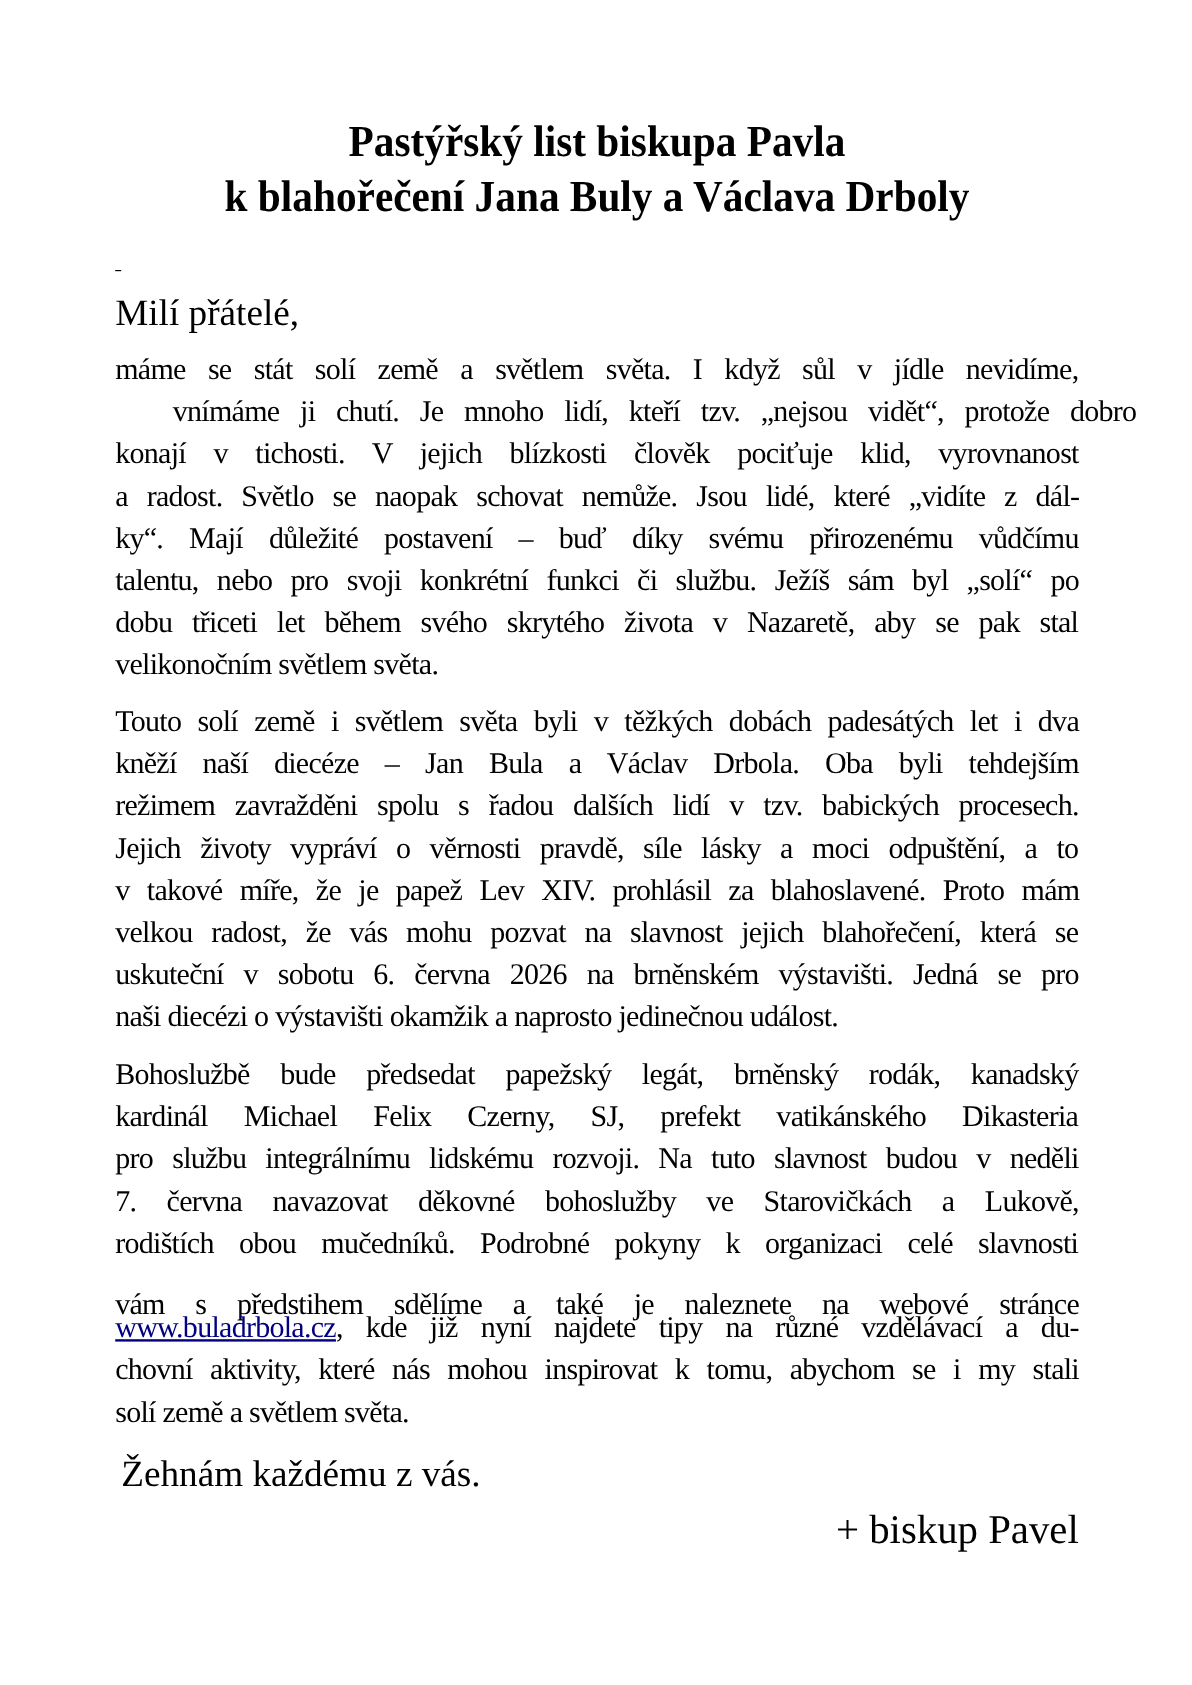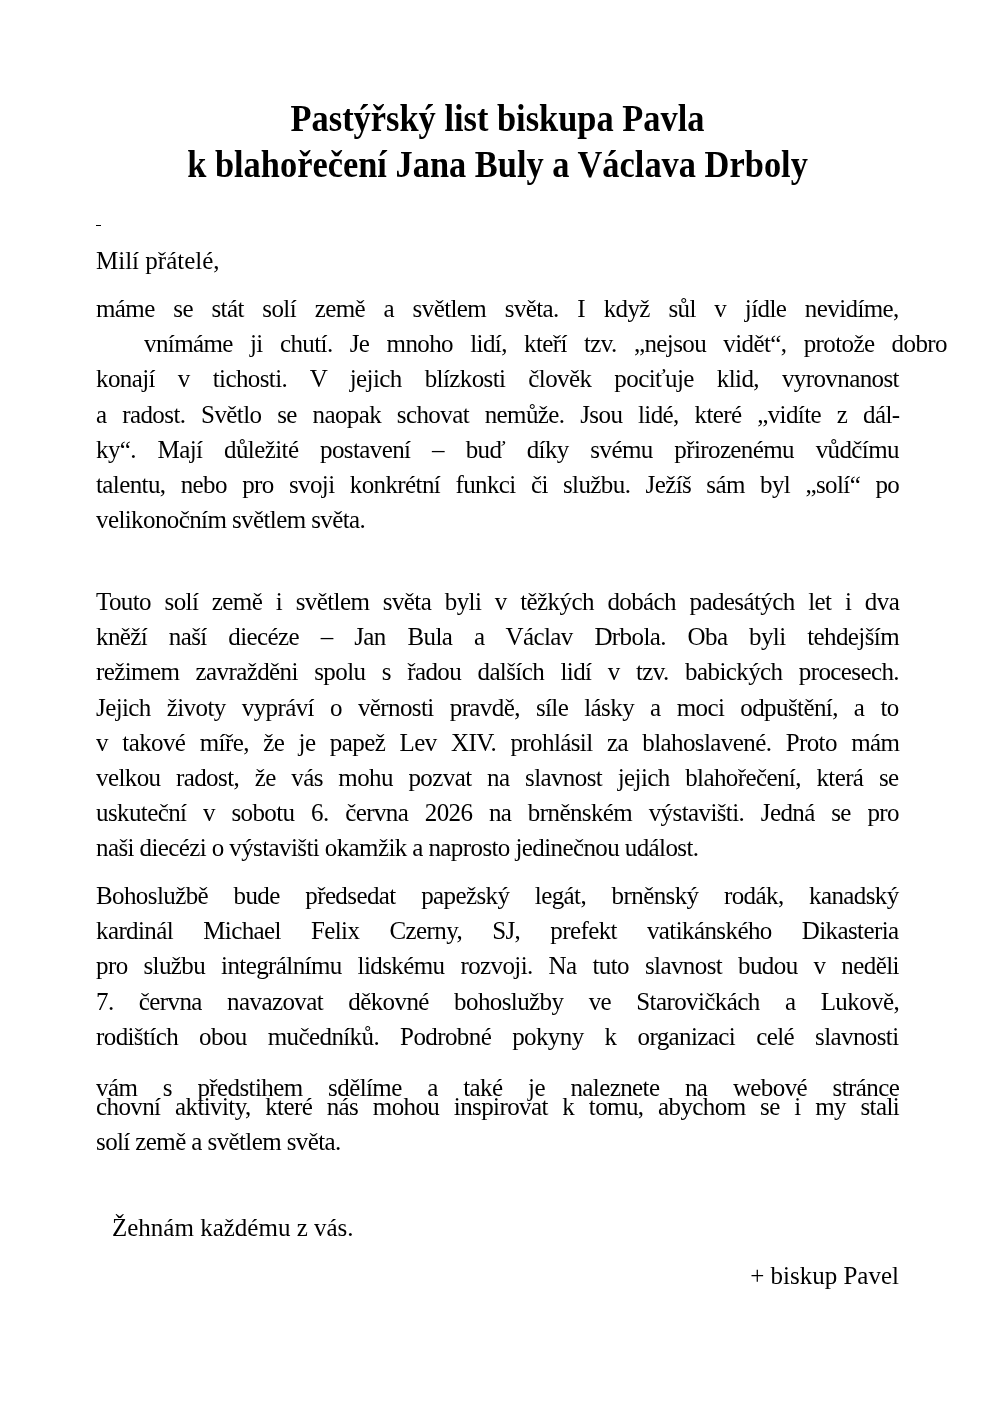--- a/index.html
+++ b/index.html
@@ -38,21 +38,21 @@
       left: 0;
       top: 129px;
       width: 5px;
       height: 1px;
       background: #000;
     }
     .salutation {
       position: absolute;
       left: 0;
       top: 150px;
-      font-size: 25px;
+      font-size: 31px;
       line-height: 30px;
       white-space: nowrap;
     }
     .para {
       position: absolute;
       left: 0;
       width: 803px;
       font-size: 25px;
       line-height: 35.2px;
     }
@@ -76,32 +76,32 @@
     .link {
       color: #000080;
       text-decoration: underline;
       cursor: pointer;
     }
     .p1 { top: 195px; }
     .p2 { top: 488px; }
     .p3 { top: 782px; }
     .blessing {
       position: absolute;
-      left: 16px;
+      left: 5px;
       top: 1117px;
-      font-size: 25px;
+      font-size: 31px;
       line-height: 30px;
       white-space: nowrap;
       text-align: center;
     }
     .signature {
       position: absolute;
       right: 0;
       top: 1165px;
-      font-size: 25px;
+      font-size: 34px;
       line-height: 30px;
       white-space: nowrap;
       text-align: right;
     }
   </style>
 </head>
 <body>
 
 <div class="page">
 
@@ -114,20 +114,21 @@
 
   <div class="salutation">Milí přátelé,</div>
 
   <div class="para p1">
     <span class="line"><span class="line-inner" style="width: auto; white-space: nowrap; word-spacing: 12.9231px;">máme se stát solí země a světlem světa. I když sůl v jídle nevidíme,</span></span>
     <span class="line"><span class="line-inner" style="width: auto; white-space: nowrap; word-spacing: 11.5455px; margin-left: 48px;">vnímáme ji chutí. Je mnoho lidí, kteří tzv. „nejsou vidět“, protože dobro</span></span>
     <span class="line"><span class="line-inner" style="width: auto; white-space: nowrap; word-spacing: 17.3333px;">konají v tichosti. V jejich blízkosti člověk pociťuje klid, vyrovnanost</span></span>
     <span class="line"><span class="line-inner" style="width: auto; white-space: nowrap; word-spacing: 10.0833px;">a radost. Světlo se naopak schovat nemůže. Jsou lidé, které „vidíte z dál-</span></span>
     <span class="line"><span class="line-inner" style="width: auto; white-space: nowrap; word-spacing: 16px;">ky“. Mají důležité postavení – buď díky svému přirozenému vůdčímu</span></span>
     <span class="line"><span class="line-inner" style="width: auto; white-space: nowrap; word-spacing: 9.58333px;">talentu, nebo pro svoji konkrétní funkci či službu. Ježíš sám byl „solí“ po</span></span>
+    <span class="line"><span class="line-inner" style="width: auto; white-space: nowrap; word-spacing: 10.8333px;">dobu třiceti let během svého skrytého života v Nazaretě, aby se pak stal</span></span>
     <span class="line last"><span class="line-inner">velikonočním světlem světa.</span></span>
   </div>
 
   <div class="para p2">
     <span class="line"><span class="line-inner" style="width: auto; white-space: nowrap; word-spacing: 7.92308px;">Touto solí země i světlem světa byli v těžkých dobách padesátých let i dva</span></span>
     <span class="line"><span class="line-inner" style="width: auto; white-space: nowrap; word-spacing: 16px;">kněží naší diecéze – Jan Bula a Václav Drbola. Oba byli tehdejším</span></span>
     <span class="line"><span class="line-inner" style="width: auto; white-space: nowrap; word-spacing: 10.7px;">režimem zavražděni spolu s řadou dalších lidí v tzv. babických procesech.</span></span>
     <span class="line"><span class="line-inner" style="width: auto; white-space: nowrap; word-spacing: 10.4167px;">Jejich životy vypráví o věrnosti pravdě, síle lásky a moci odpuštění, a to</span></span>
     <span class="line"><span class="line-inner" style="width: auto; white-space: nowrap; word-spacing: 8.75px;">v takové míře, že je papež Lev XIV. prohlásil za blahoslavené. Proto mám</span></span>
     <span class="line"><span class="line-inner" style="width: auto; white-space: nowrap; word-spacing: 9.90909px;">velkou radost, že vás mohu pozvat na slavnost jejich blahořečení, která se</span></span>
@@ -135,20 +136,21 @@
     <span class="line last"><span class="line-inner">naši diecézi o výstavišti okamžik a naprosto jedinečnou událost.</span></span>
   </div>
 
   <div class="para p3">
     <span class="line"><span class="line-inner" style="width: auto; white-space: nowrap; word-spacing: 19.8571px;">Bohoslužbě bude předsedat papežský legát, brněnský rodák, kanadský</span></span>
     <span class="line"><span class="line-inner" style="width: auto; white-space: nowrap; word-spacing: 24.4286px;">kardinál Michael Felix Czerny, SJ, prefekt vatikánského Dikasteria</span></span>
     <span class="line"><span class="line-inner" style="width: auto; white-space: nowrap; word-spacing: 10.3px;">pro službu integrálnímu lidskému rozvoji. Na tuto slavnost budou v neděli</span></span>
     <span class="line"><span class="line-inner" style="width: auto; white-space: nowrap; word-spacing: 19.625px;">7. června navazovat děkovné bohoslužby ve Starovičkách a Lukově,</span></span>
     <span class="line"><span class="line-inner" style="width: auto; white-space: nowrap; word-spacing: 15.375px;">rodištích obou mučedníků. Podrobné pokyny k organizaci celé slavnosti</span></span>
     <span class="line"><span class="line-inner" style="width: auto; white-space: nowrap; word-spacing: 19.9px; margin-top: 16px;">vám s předstihem sdělíme a také je naleznete na webové stránce</span></span>
+    <span class="line"><span class="line-inner" style="width: auto; white-space: nowrap; word-spacing: 13.5px;"><a class="link" style="color: rgb(0, 0, 128);">www.buladrbola.cz</a><span>, kde již nyní najdete tipy na různé vzdělávací a du-</span></span></span>
     <span class="line"><span class="line-inner" style="width: auto; white-space: nowrap; word-spacing: 8.91667px;">chovní aktivity, které nás mohou inspirovat k tomu, abychom se i my stali</span></span>
     <span class="line last"><span class="line-inner">solí země a světlem světa.</span></span>
   </div>
 
   <div class="blessing">Žehnám každému z vás.</div>
 
   <div class="signature">+ biskup Pavel</div>
 
 </div>
 

